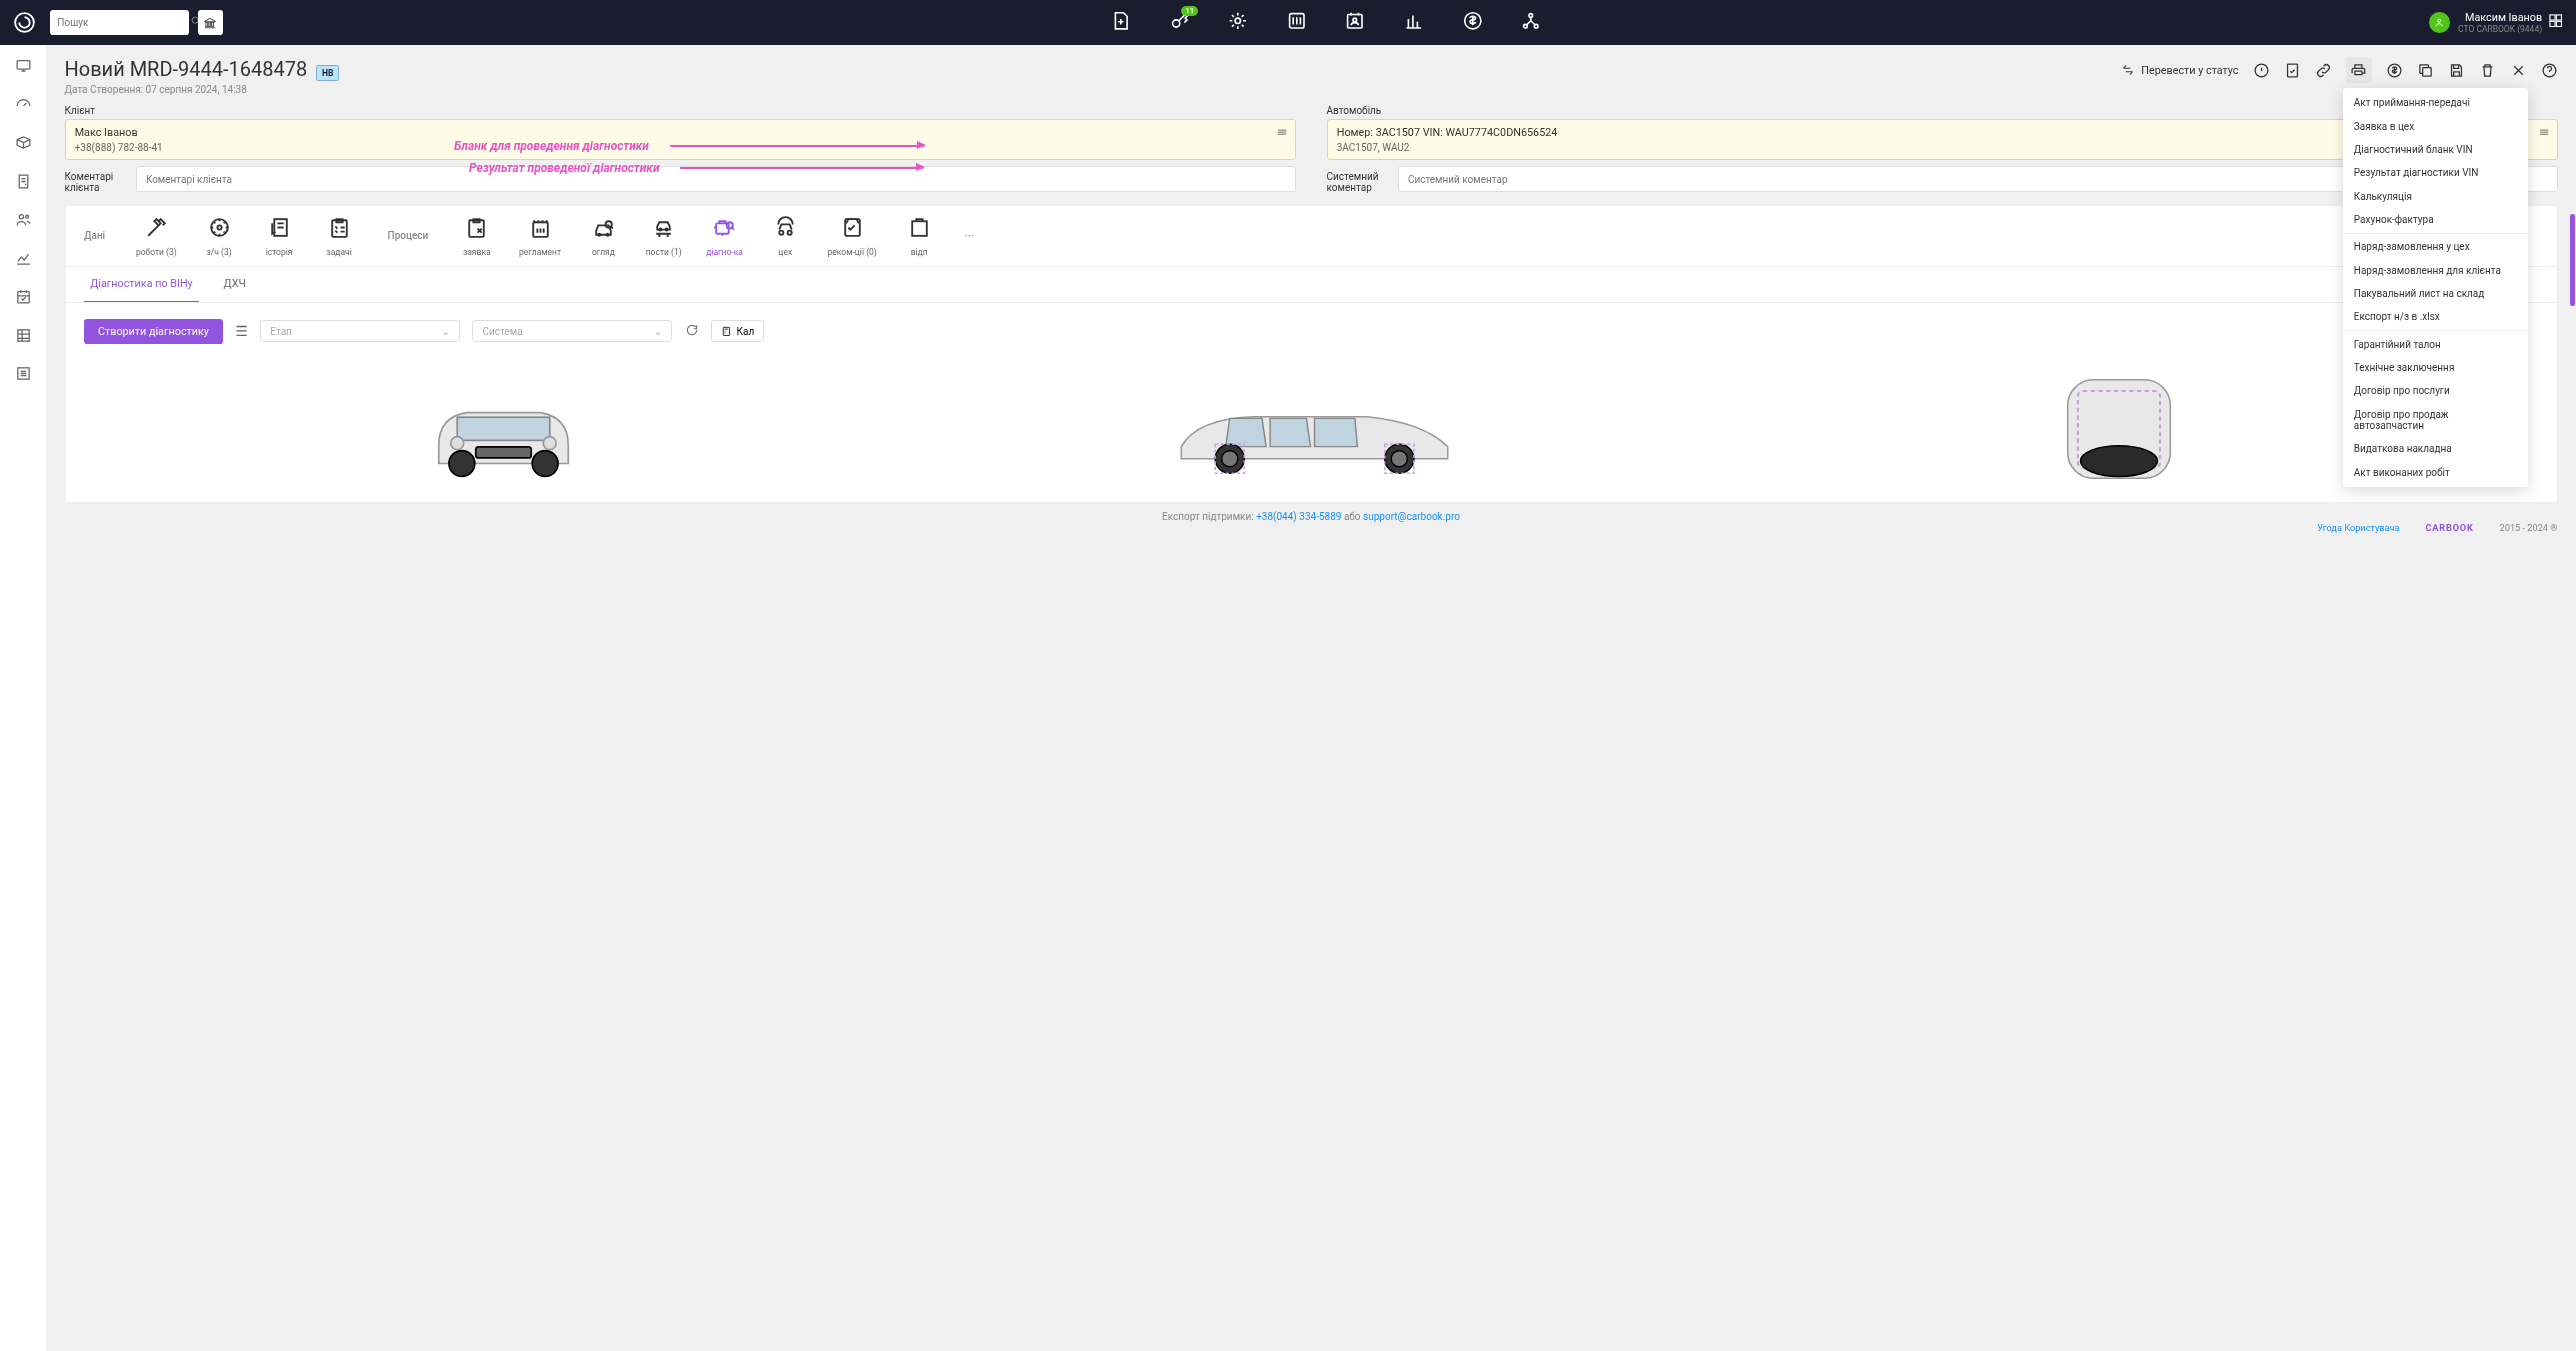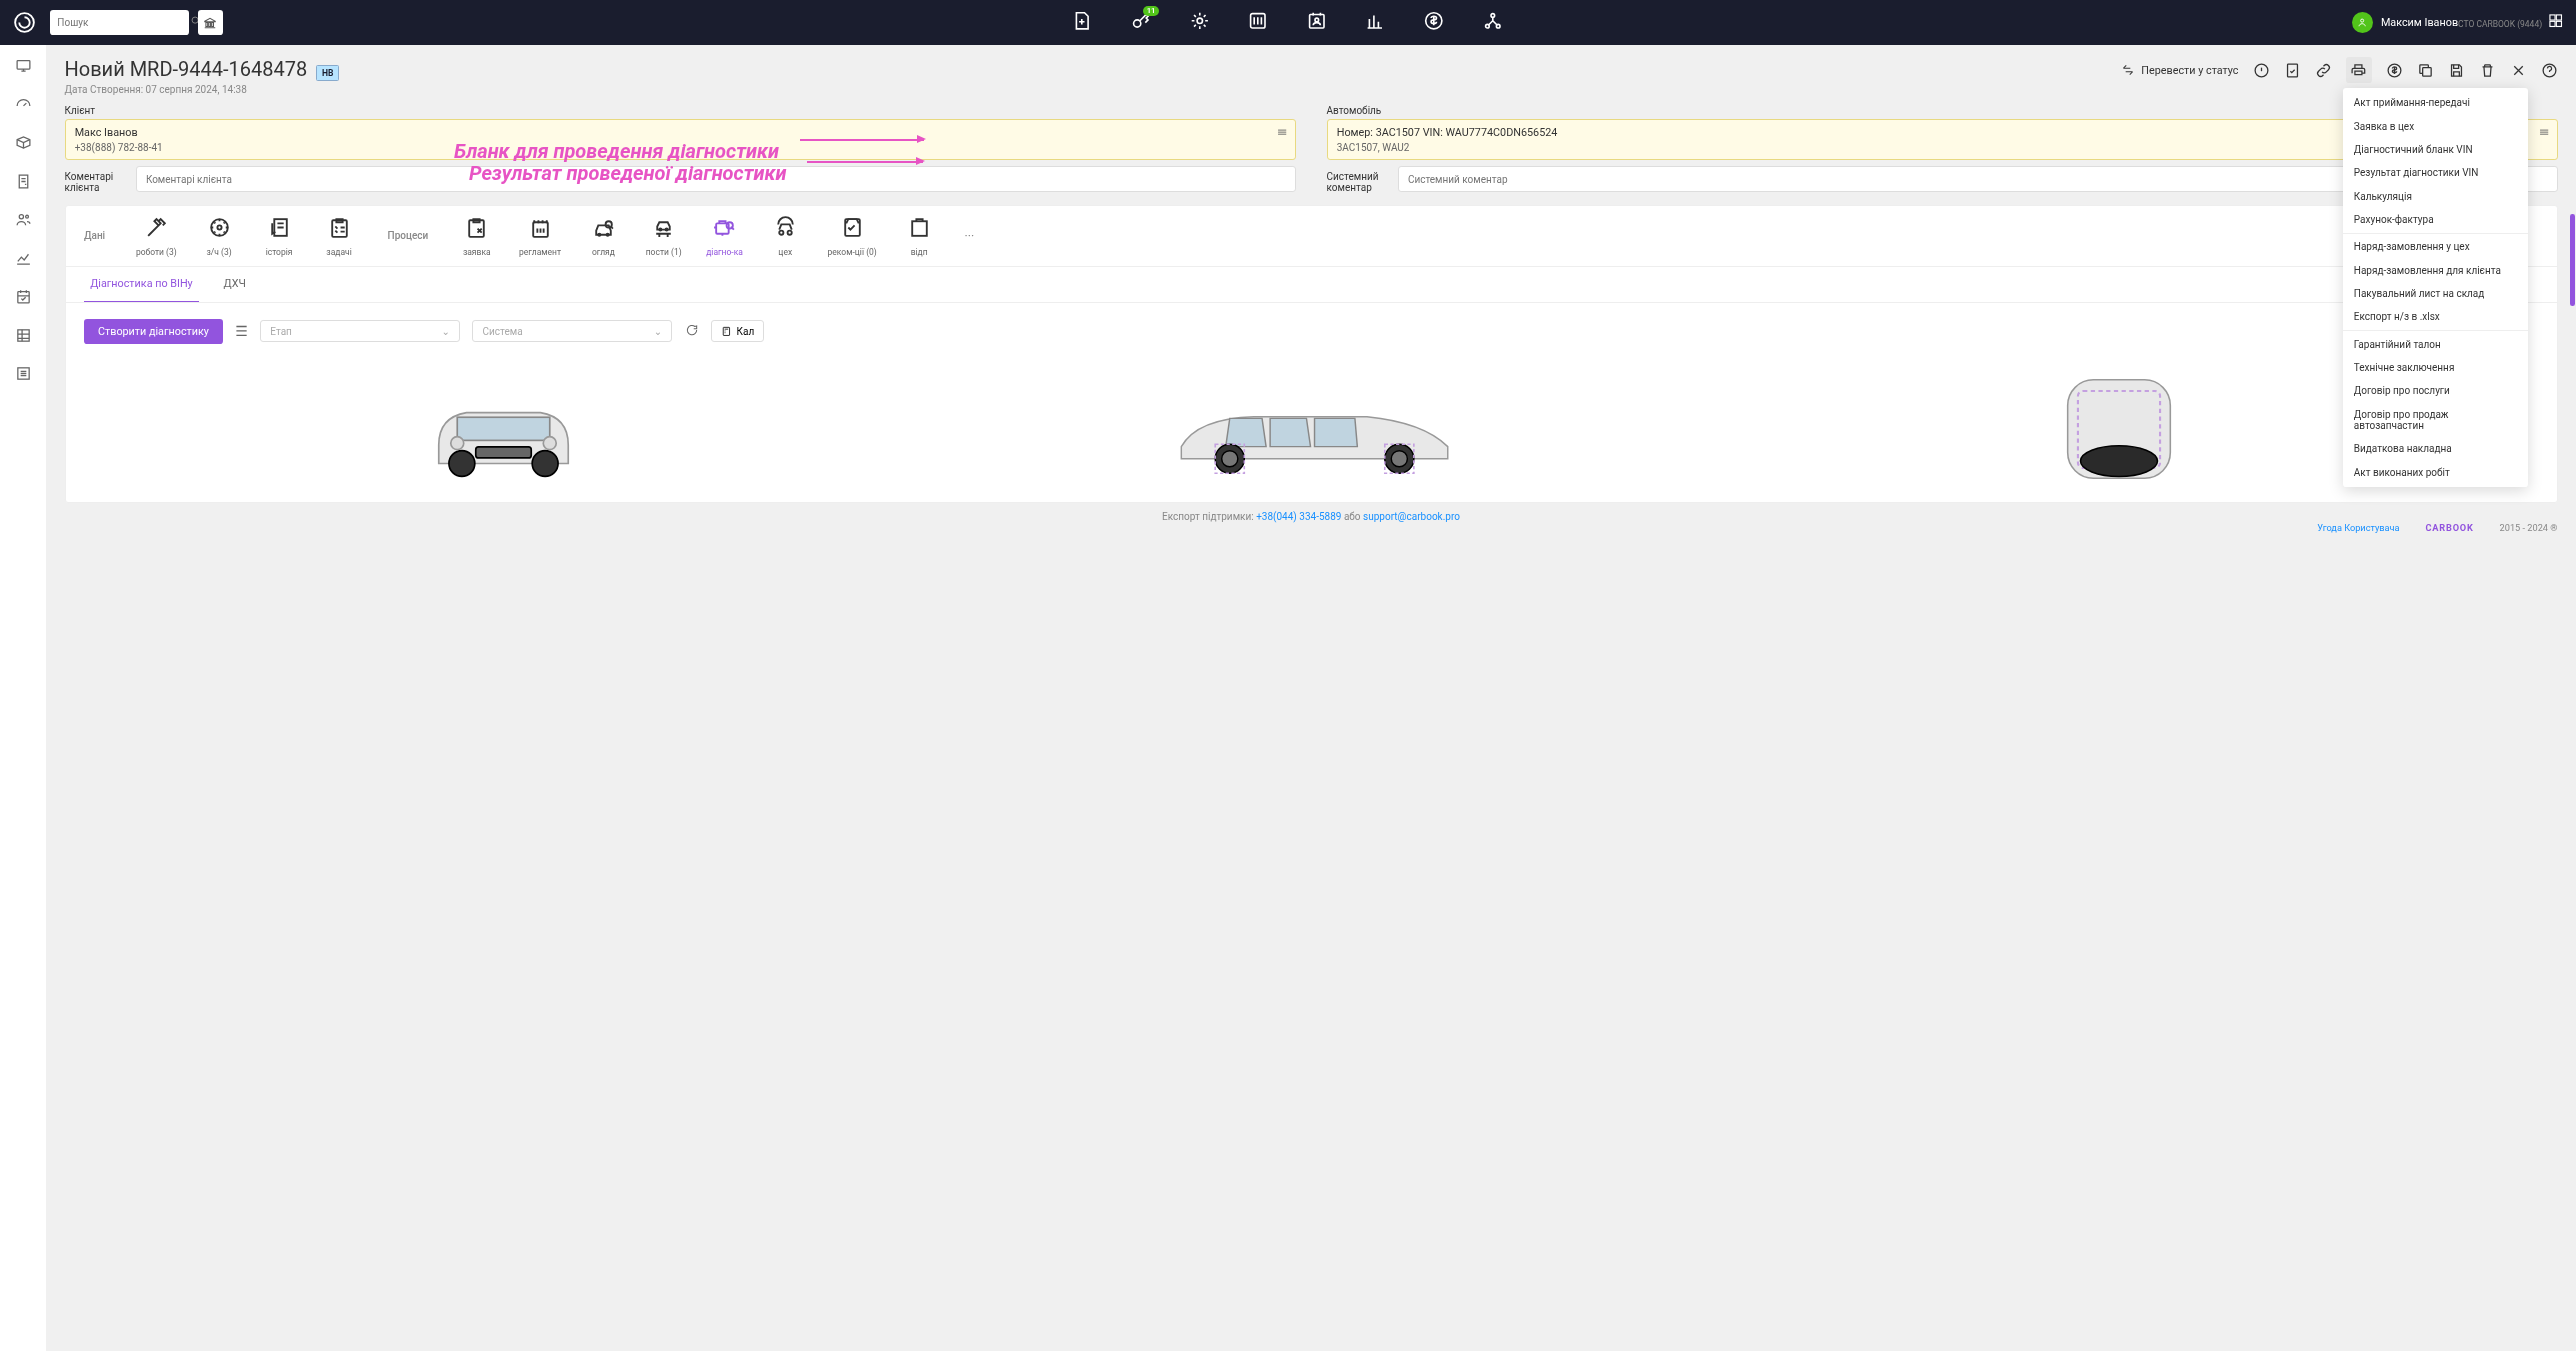--- a/index.html
+++ b/index.html
@@ -10,21 +10,21 @@
 .search-box { background: #fff; border-radius: 3.1px; height: 25px; width: 139px; display: flex; align-items: center; padding: 0 7.7px; margin-left: 6.2px; }
 .search-box input { border: none; outline: none; flex: 1; font-size: 10px; color: #555; background: transparent; }
 .search-icon { color: #888; font-size: 10.8px; }
 .bank-btn { width: 25px; height: 25px; background: #fff; border-radius: 3.1px; display: flex; align-items: center; justify-content: center; color: #555; margin-left: 3.1px; }
 .top-nav { flex: 1; display: flex; justify-content: center; gap: 37px; }
 .top-nav-item { color: #fff; position: relative; cursor: pointer; }
 .top-nav-item svg { width: 21.6px; height: 21.6px; }
 .badge { position: absolute; top: -4.6px; right: -7.7px; background: #52c41a; color: #fff; font-size: 7.7px; padding: 0.8px 3.8px; border-radius: 6.2px; font-weight: 600; }
 .user-block { display: flex; align-items: center; gap: 7.7px; color: #fff; }
 .avatar { width: 21.6px; height: 21.6px; background: #52c41a; border-radius: 50%; display: flex; align-items: center; justify-content: center; }
-.user-text { display: flex; flex-direction: row; align-items: flex-end; }
+.user-text { display: flex; flex-direction: column; align-items: flex-end; }
 .user-name { font-size: 10.8px; }
 .user-org { font-size: 8.5px; color: #888; }
 .apps-icon { color: #fff; cursor: pointer; }
 
 .layout { display: flex; height: calc(100vh - 45px); }
 .sidebar { width: 46px; background: #fff; display: flex; flex-direction: column; align-items: center; padding-top: 12.3px; gap: 18.5px; }
 .sidebar-item { color: #666; cursor: pointer; }
 .sidebar-item svg { width: 17px; height: 17px; }
 
 .content { flex: 1; padding: 12.3px 18.5px; overflow: auto; position: relative; }
@@ -75,21 +75,21 @@
 .refresh-btn { color: #666; cursor: pointer; }
 .calc-btn { border: 0.8px solid #ddd; border-radius: 3.1px; padding: 4.6px 9.2px; display: flex; align-items: center; gap: 4.6px; font-size: 10px; cursor: pointer; }
 
 .car-row { display: flex; justify-content: space-around; align-items: center; padding: 0 15.4px; }
 .car-view { flex: 1; display: flex; justify-content: center; }
 
 .print-menu { position: absolute; top: 43px; right: 48px; background: #fff; border-radius: 3.1px; box-shadow: 0 3.1px 15.4px rgba(0,0,0,0.15); width: 185px; z-index: 100; padding: 3.1px 0; }
 .print-item { padding: 6.2px 10.8px; font-size: 10px; color: #333; cursor: pointer; }
 .print-sep { height: 0.8px; background: #eee; margin: 1.5px 0; }
 
-.annotation { position: absolute; font-size: 20px; font-weight: 700; font-style: italic; color: #e754c4; white-space: nowrap; display: flex; align-items: flex-start; gap: 21px; }
+.annotation { position: absolute; font-size: 12px; font-weight: 700; font-style: italic; color: #e754c4; white-space: nowrap; display: flex; align-items: center; gap: 21px; }
 .arrow-line { height: 2.3px; background: #e754c4; flex: 1; position: relative; }
 .arrow-line::after { content: ''; position: absolute; right: -1.5px; top: -3.8px; border-left: 9.2px solid #e754c4; border-top: 4.6px solid transparent; border-bottom: 4.6px solid transparent; }
 
 .footer { text-align: center; padding: 7.7px 0 4.6px; font-size: 10px; color: #888; }
 .footer a { color: #1890ff; text-decoration: none; }
 .footer-line2 { display: flex; justify-content: flex-end; align-items: center; gap: 26px; font-size: 9.2px; color: #888; }
 .carbook-logo { color: #9254de; font-weight: 700; letter-spacing: 0.8px; }
 .purple-scroll { position: absolute; right: 1.5px; top: 169px; width: 4.6px; height: 92px; background: #9254de; border-radius: 2.3px; }
 
 svg { stroke: currentColor; fill: none; stroke-width: 1.8; }

